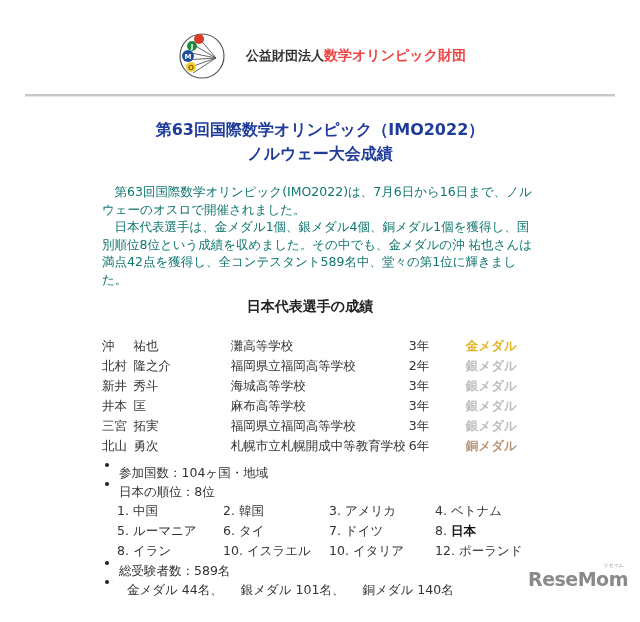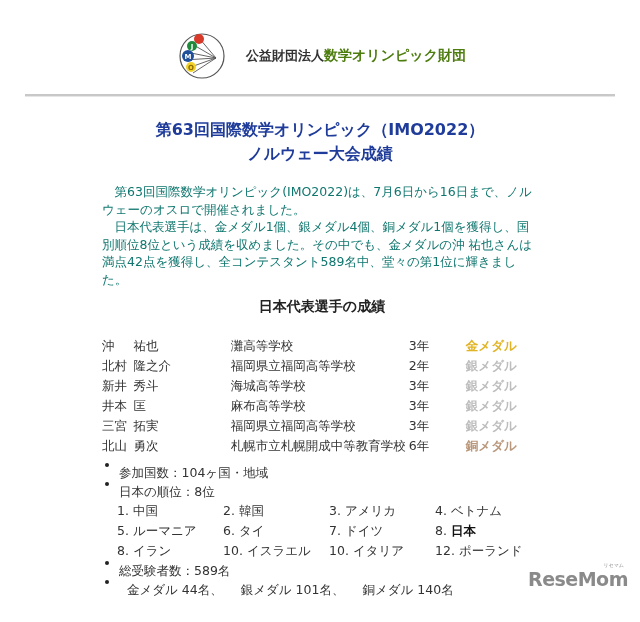--- a/index.html
+++ b/index.html
@@ -28,21 +28,21 @@
     height: 48px;
     margin-right: 20px;
   }
   .org-prefix {
     font-size: 13px;
     color: #333;
     font-weight: bold;
   }
   .org-name {
     font-size: 14px;
-    color: #4d7c0f;
+    color: #ef4444;
     font-weight: bold;
   }
   .divider {
     position: absolute;
     left: 25px;
     top: 94px;
     width: 590px;
     height: 2px;
     background: #c8c8c8;
     box-shadow: 0 1px 0 #e6e6e6;
@@ -73,21 +73,20 @@
   }
   .subtitle {
     position: absolute;
     left: 0;
     top: 298px;
     width: 620px;
     text-align: center;
     font-size: 14px;
     font-weight: bold;
     color: #222;
-    padding-left: 12px;
   }
   .roster {
     position: absolute;
     left: 102px;
     top: 336px;
     width: 440px;
     font-size: 12.5px;
     color: #333;
   }
   .roster-row {

